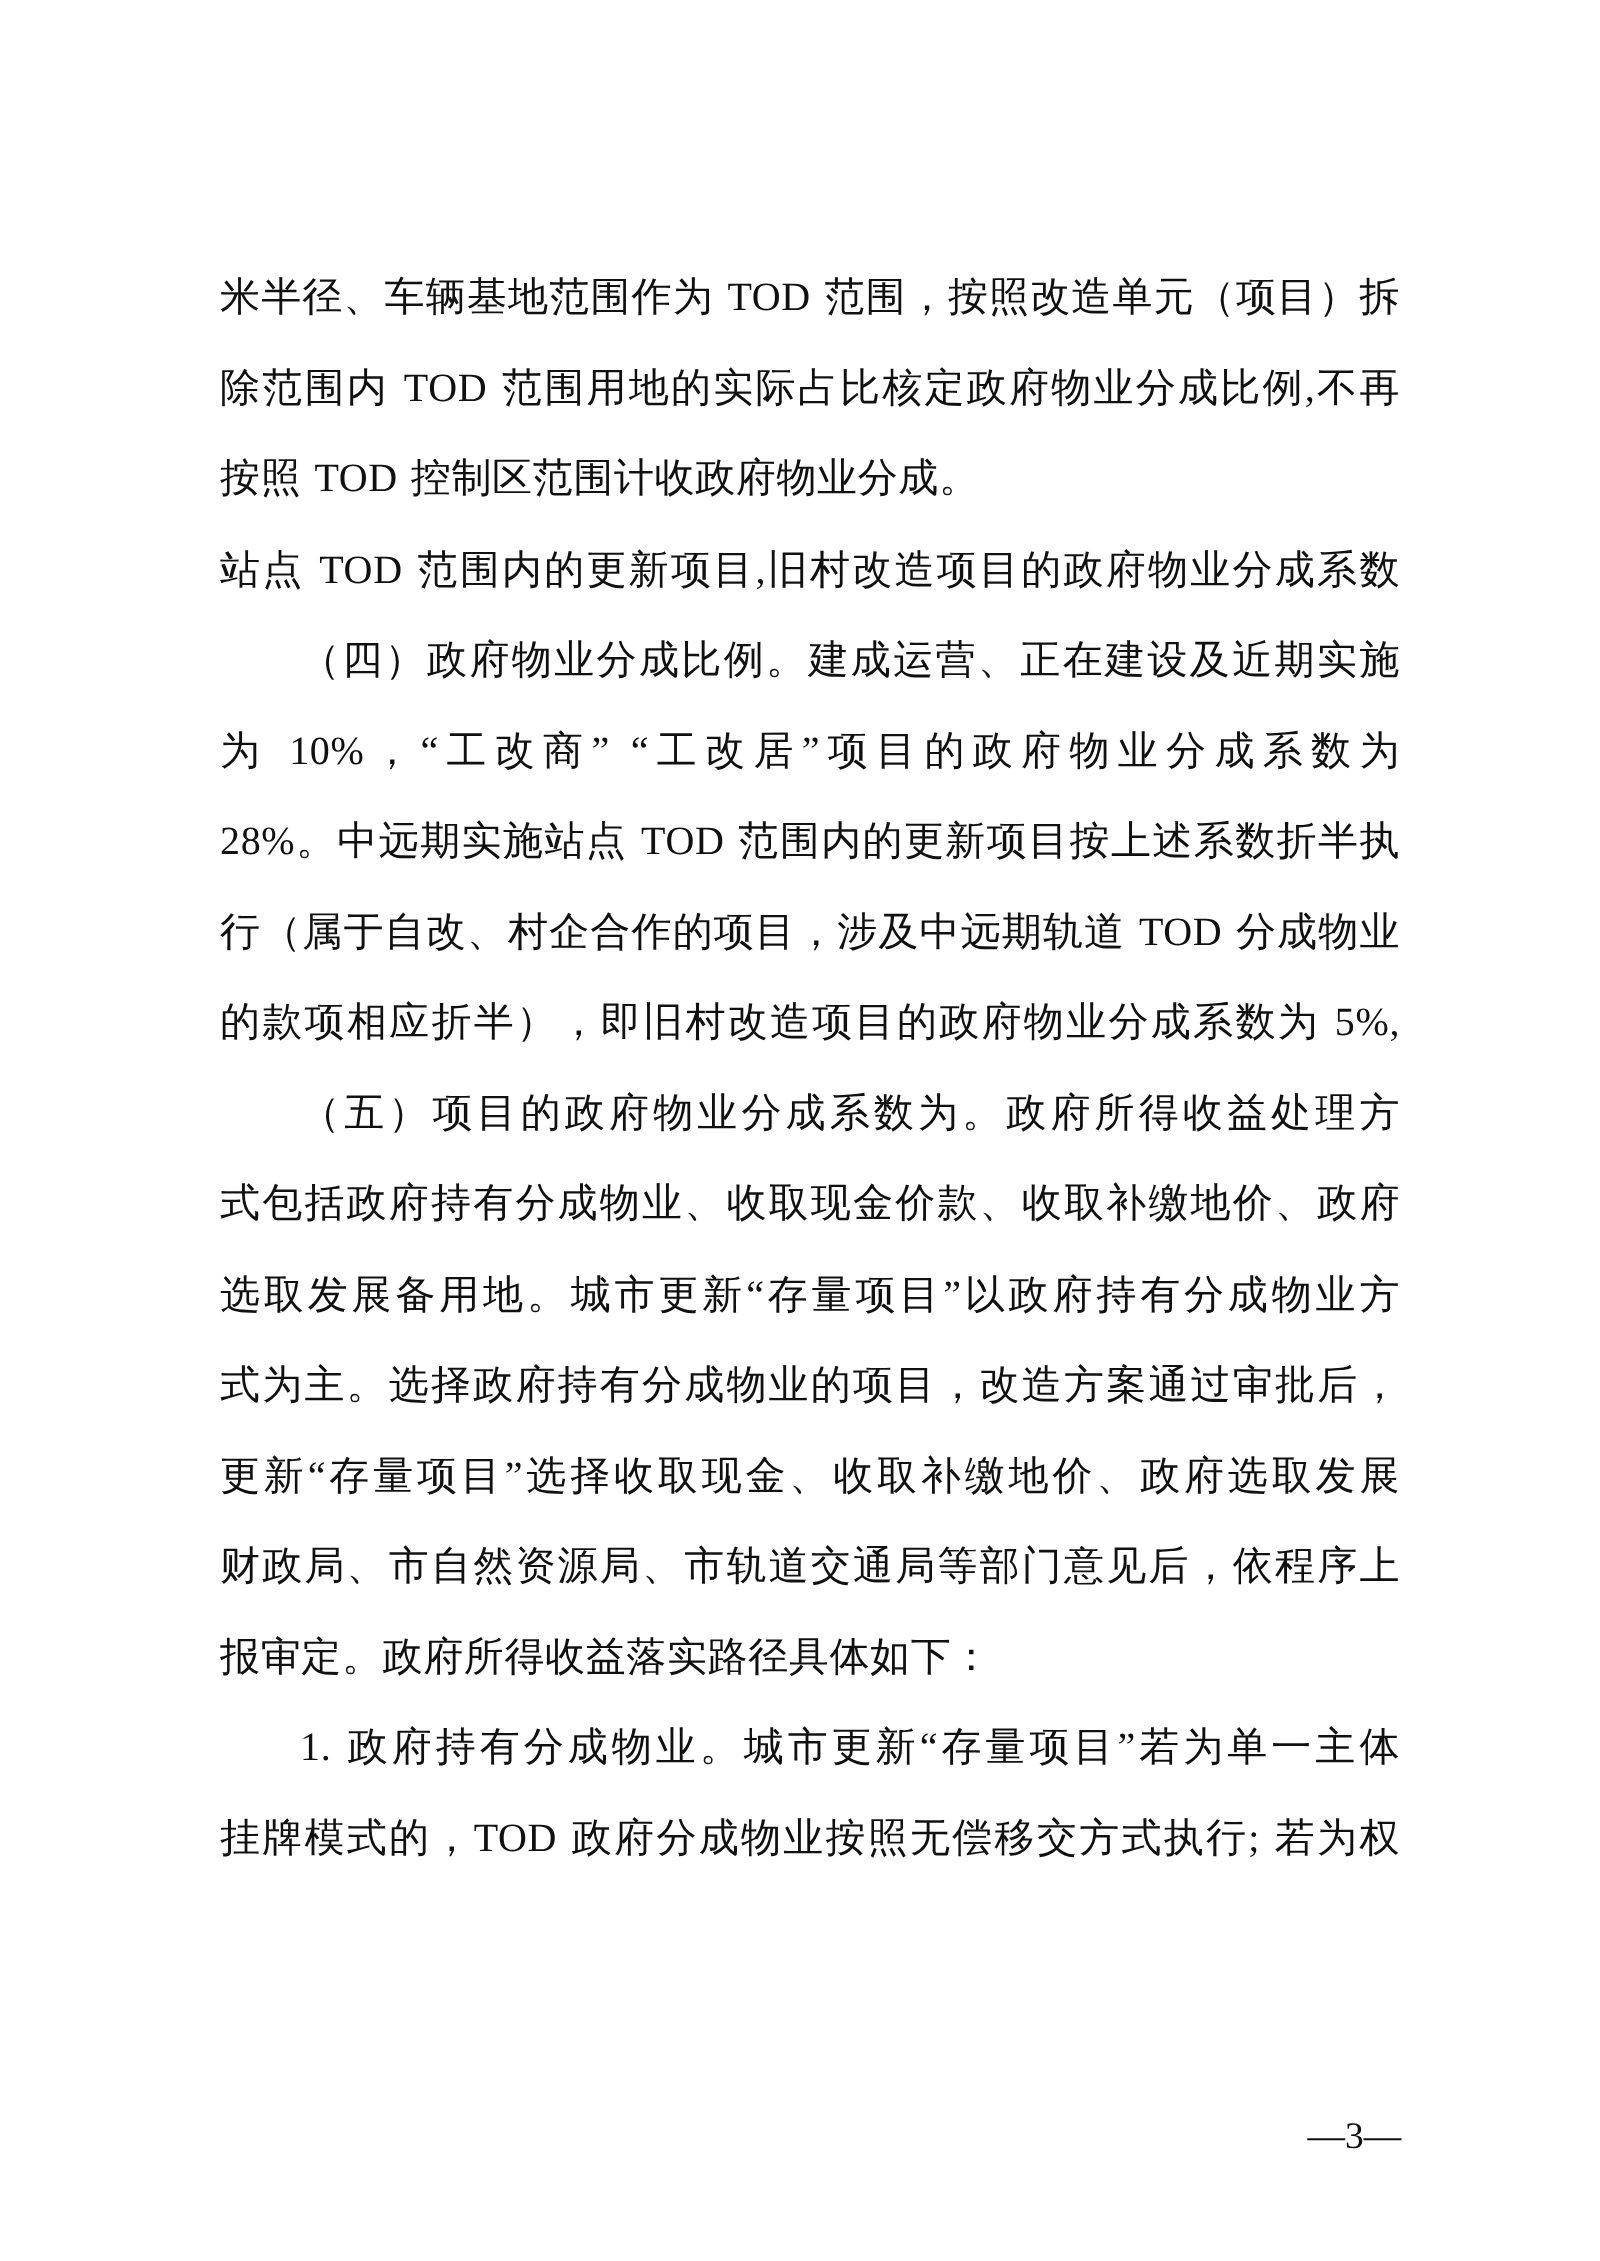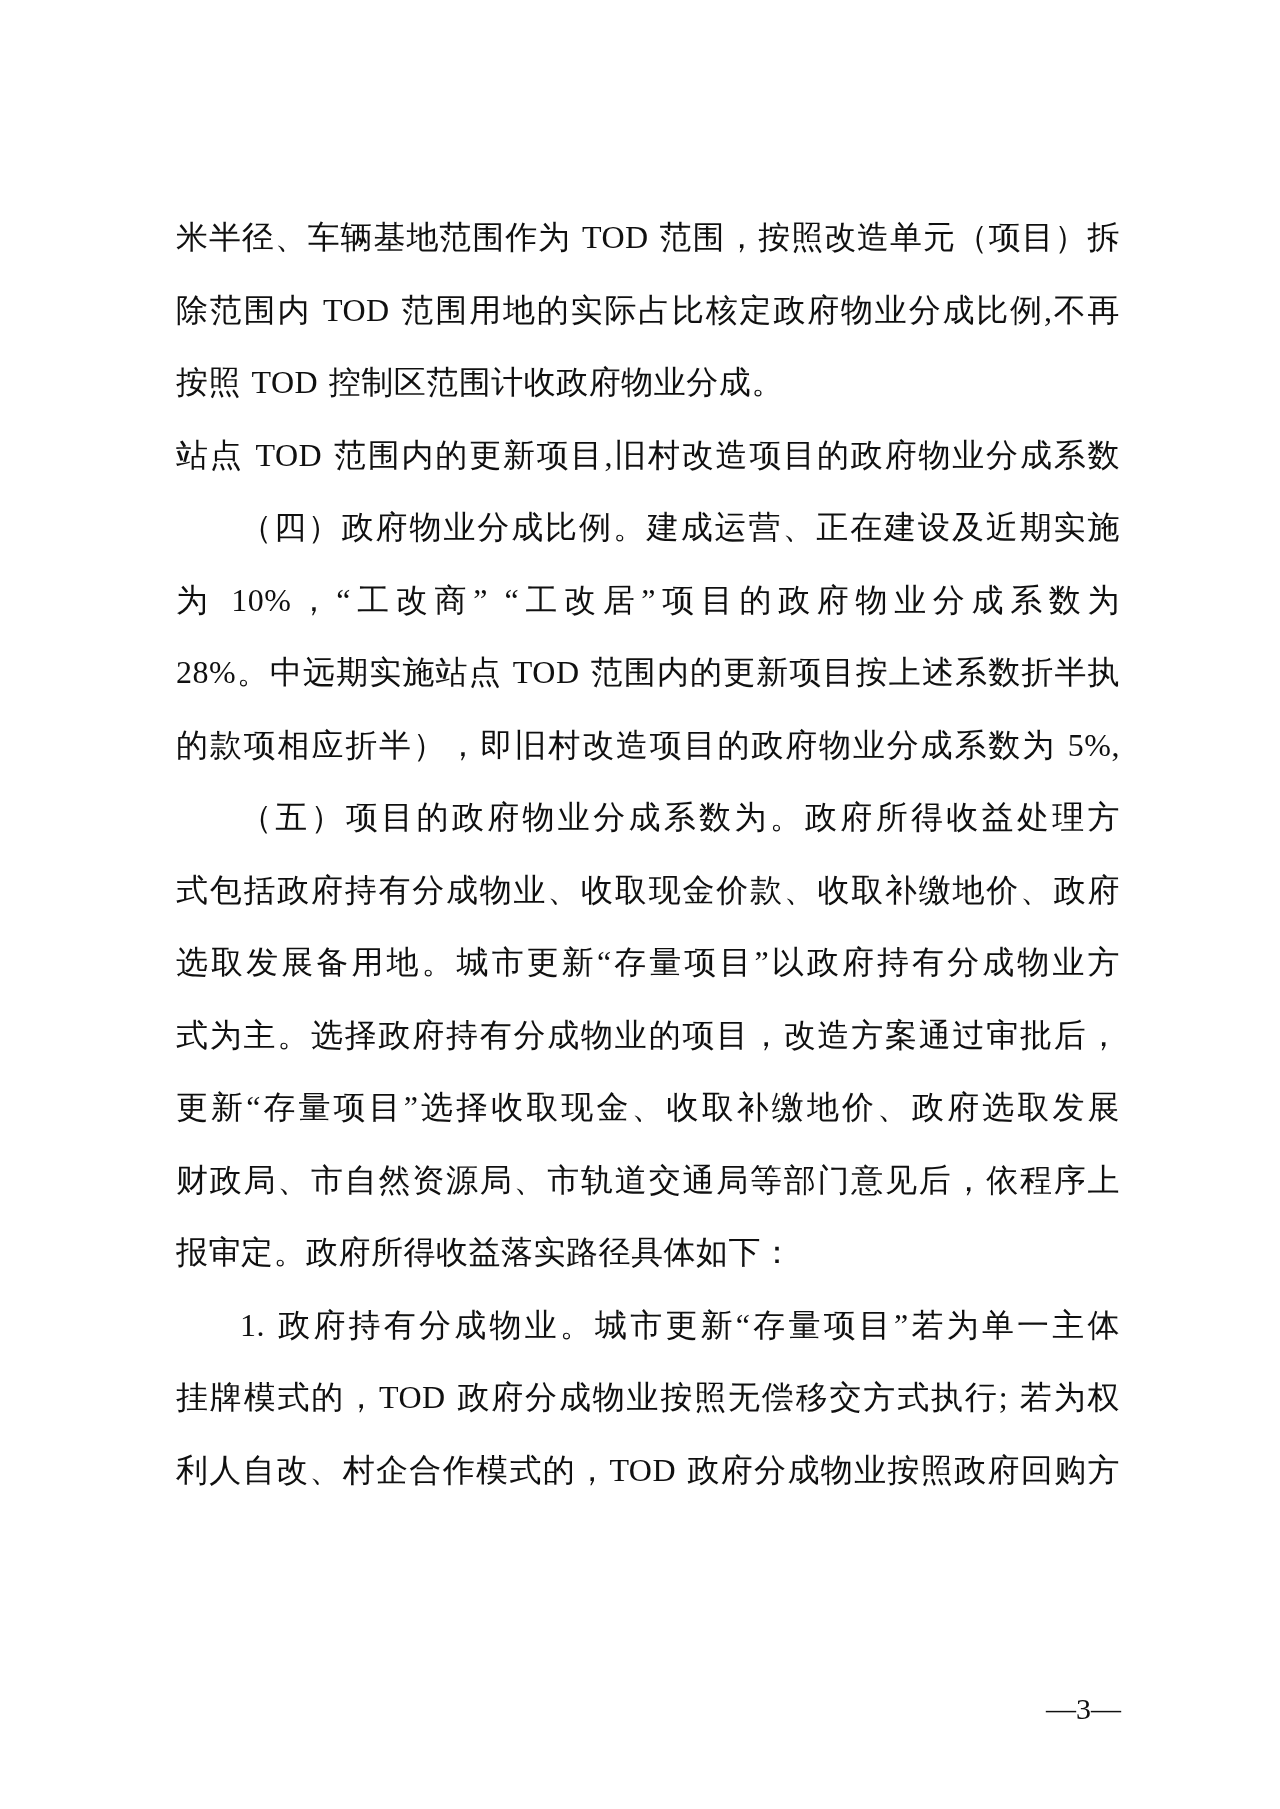--- a/index.html
+++ b/index.html
@@ -55,26 +55,26 @@
 
 <div class="page">
   <div class="doc-body">
       <div class="line">米半径、车辆基地范围作为 TOD 范围，按照改造单元（项目）拆</div>
       <div class="line">除范围内 TOD 范围用地的实际占比核定政府物业分成比例,不再</div>
       <div class="line end">按照 TOD 控制区范围计收政府物业分成。</div>
       <div class="line">站点 TOD 范围内的更新项目,旧村改造项目的政府物业分成系数</div>
       <div class="line indent">（四）政府物业分成比例。建成运营、正在建设及近期实施</div>
       <div class="line">为 10%，“工改商” “工改居”项目的政府物业分成系数为</div>
       <div class="line">28%。中远期实施站点 TOD 范围内的更新项目按上述系数折半执</div>
+      <div class="line">行（属于自改、村企合作的项目，涉及中远期轨道 TOD 分成物业</div>
       <div class="line">的款项相应折半），即旧村改造项目的政府物业分成系数为 5%,</div>
       <div class="line indent">（五）项目的政府物业分成系数为。政府所得收益处理方</div>
       <div class="line">式包括政府持有分成物业、收取现金价款、收取补缴地价、政府</div>
       <div class="line">选取发展备用地。城市更新“存量项目”以政府持有分成物业方</div>
       <div class="line">式为主。选择政府持有分成物业的项目，改造方案通过审批后，</div>
       <div class="line">更新“存量项目”选择收取现金、收取补缴地价、政府选取发展</div>
       <div class="line">财政局、市自然资源局、市轨道交通局等部门意见后，依程序上</div>
       <div class="line end">报审定。政府所得收益落实路径具体如下：</div>
       <div class="line indent">1. 政府持有分成物业。城市更新“存量项目”若为单一主体</div>
       <div class="line">挂牌模式的，TOD 政府分成物业按照无偿移交方式执行; 若为权</div>
-      <div class="line">利人自改、村企合作模式的，TOD 政府分成物业按照政府回购方</div>
     </div>
   <div class="page-number">—3—</div>
 </div>
 
 </body></html>

